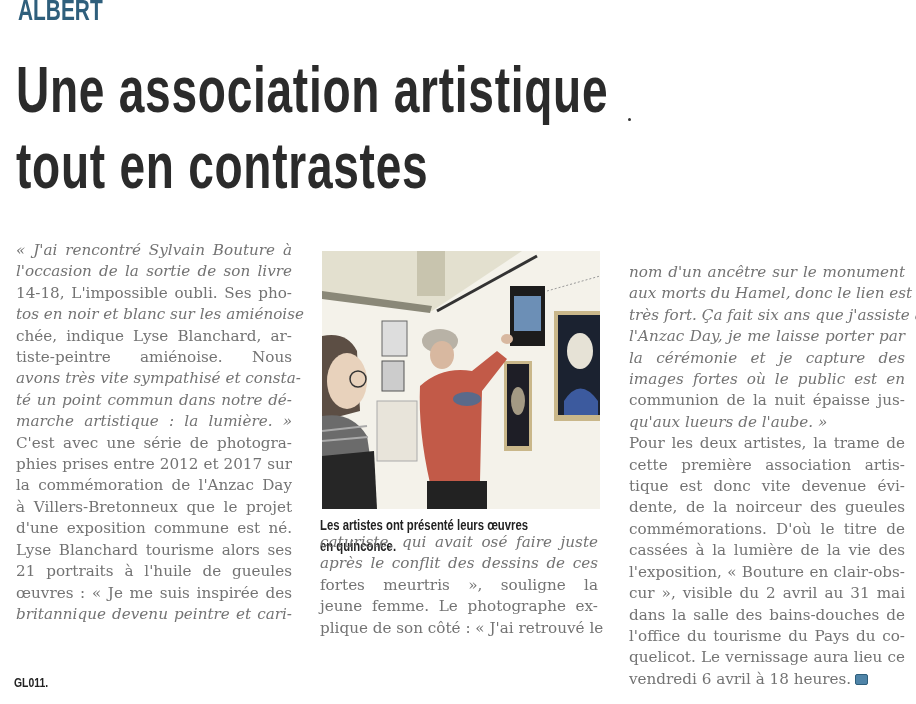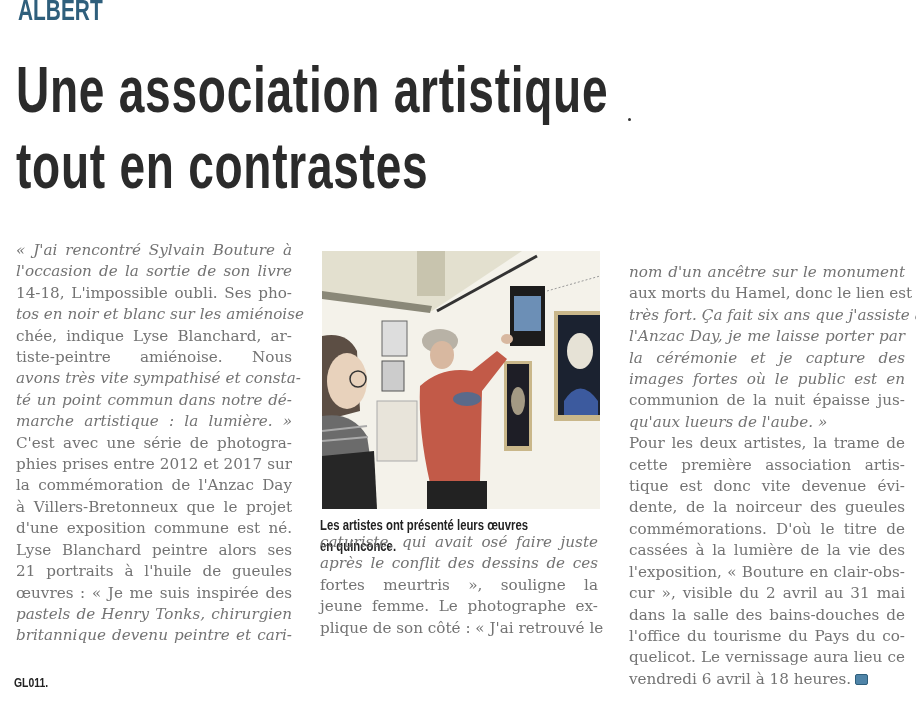--- a/index.html
+++ b/index.html
@@ -73,24 +73,23 @@
     <span class="jl">chée, indique Lyse Blanchard, ar-</span>
     <span class="jl">tiste-peintre amiénoise. Nous</span>
     <span class="jl" style="font-style:italic">avons très vite sympathisé et consta-</span>
     <span class="jl" style="font-style:italic">té un point commun dans notre dé-</span>
     <span class="jl" style="font-style:italic">marche artistique : la lumière. »</span>
     <span class="jl">C'est avec une série de photogra-</span>
     <span class="jl">phies prises entre 2012 et 2017 sur</span>
     <span class="jl">la commémoration de l'Anzac Day</span>
     <span class="jl">à Villers-Bretonneux que le projet</span>
     <span class="jl">d'une exposition commune est né.</span>
-    <span class="jl">Lyse Blanchard peintre alors ses</span>
+    <span class="jl">Lyse Blanchard tourisme alors ses</span>
     <span class="jl">21 portraits à l'huile de gueules</span>
     <span class="jl">œuvres : « Je me suis inspirée des</span>
-    <span class="jl" style="font-style:italic">pastels de Henry Tonks, chirurgien</span>
     <span class="jl" style="font-style:italic">britannique devenu peintre et cari-</span>
   </div>
 
   <div class="photo" role="img" aria-label="Deux artistes accrochant des œuvres dans une galerie">
     <svg width="278" height="258" viewBox="0 0 278 258">
       <rect x="0" y="0" width="278" height="258" fill="#f4f2ea"></rect>
 
       <polygon points="0,0 200,0 110,60 0,45" fill="#e3e0cf"></polygon>
       <polygon points="0,40 110,55 108,62 0,48" fill="#8a8878"></polygon>
       <line x1="115" y1="60" x2="215" y2="5" stroke="#333" stroke-width="3"></line>
@@ -135,21 +134,21 @@
   <div class="col col2">
     <span class="jl" style="font-style:italic">caturiste, qui avait osé faire juste</span>
     <span class="jl" style="font-style:italic">après le conflit des dessins de ces</span>
     <span class="jl">fortes meurtris », souligne la</span>
     <span class="jl">jeune femme. Le photographe ex-</span>
     <span class="jl">plique de son côté : « J'ai retrouvé le</span>
   </div>
 
   <div class="col col3">
     <span class="jl" style="font-style:italic">nom d'un ancêtre sur le monument</span>
-    <span class="jl" style="">aux morts du Hamel, donc le lien est</span>
+    <span class="jl" style="font-style:italic">aux morts du Hamel, donc le lien est</span>
     <span class="jl" style="font-style:italic">très fort. Ça fait six ans que j'assiste à</span>
     <span class="jl" style="font-style:italic">l'Anzac Day, je me laisse porter par</span>
     <span class="jl" style="font-style:italic">la cérémonie et je capture des</span>
     <span class="jl" style="font-style:italic">images fortes où le public est en</span>
     <span class="jl" style="">communion de la nuit épaisse jus-</span>
     <span class="jl last" style="font-style:italic">qu'aux lueurs de l'aube. »</span>
     <span class="jl">Pour les deux artistes, la trame de</span>
     <span class="jl">cette première association artis-</span>
     <span class="jl">tique est donc vite devenue évi-</span>
     <span class="jl">dente, de la noirceur des gueules</span>

